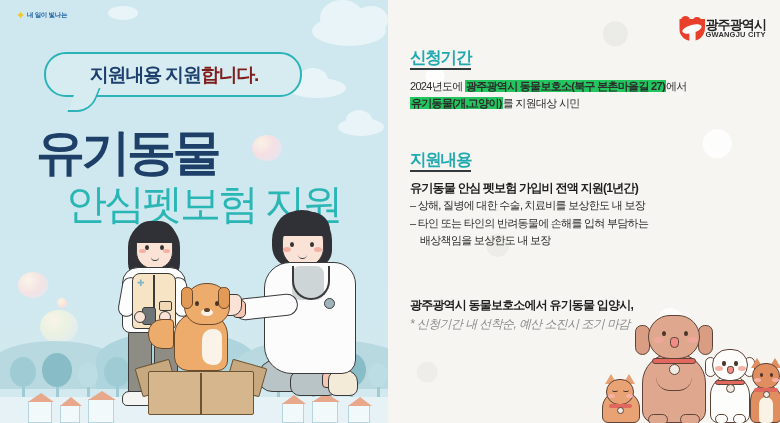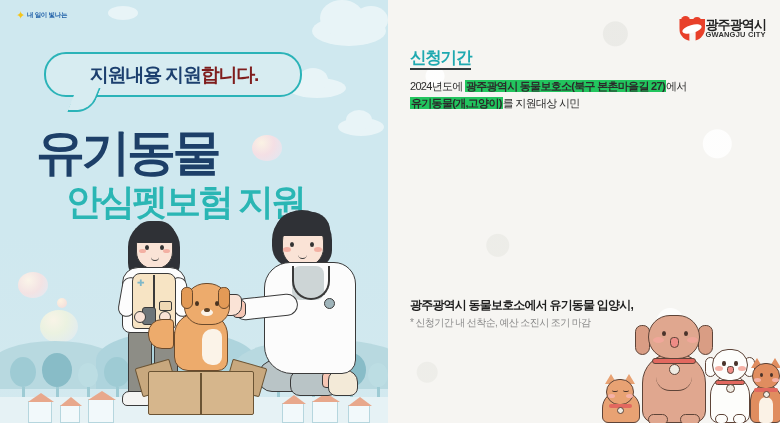--- a/index.html
+++ b/index.html
@@ -88,21 +88,21 @@
   .bubble .bl2 .dark { color:#1c3f6e; }
   .bubble .bl2 .teal { color:#7f1d1d;margin-top:39px; }
 
   
   .headline { position:absolute; left:36px; top:128px; }
   .headline .h1 {
     font-size:49px; font-weight:bold; color:#1d3f68;
     letter-spacing:-3.5px; line-height:1.02; white-space:nowrap;
   }
   .headline .h2 {
-    font-size:36px; font-weight:bold; color:#2ab6b4;
+    font-size:41px; font-weight:normal; color:#2ab6b4;
     letter-spacing:-3px; line-height:1.05; margin-top:5px;
     padding-left:30px; white-space:nowrap;
   }
 
   
   .soap { position:absolute; border-radius:50%; }
   .soap.s1 {
     left:252px; top:135px; width:30px; height:26px;
     background:radial-gradient(circle at 32% 30%,#fdf3e4 0%,#f6dfe4 45%,#dfe9f4 100%);
     opacity:.95;
@@ -279,22 +279,22 @@
   .lead {
     font-size:12.2px; font-weight:bold; color:#1e1e1e;
     letter-spacing:-0.9px; line-height:1.4; white-space:nowrap;
   }
   .dash {
     font-size:11px; color:#2b2b2b; letter-spacing:-0.7px;
     line-height:1.6; white-space:nowrap;
   }
   .dash.indent { padding-left:10px; }
   .note {
-    font-size:10px; color:#8a8a8a; letter-spacing:-0.6px;
-    line-height:1.5; white-space:nowrap;
+    font-size:12px; color:#8a8a8a; letter-spacing:-0.6px;
+    line-height:1.5; white-space:nowrap;font-style:italic;
   }
   .recv-line {
     font-size:12px; font-weight:bold; color:#1e1e1e;
     letter-spacing:-0.8px; line-height:1.55; white-space:nowrap;
   }
 
   #sec-target  { top:48px; }
   #sec-content { top:150px; }
   #sec-apply   { top:288px; }
   .sec .sec-body { margin-top:8px; }
@@ -553,20 +553,29 @@
       <div class="sec-body">
         <div class="body-line">
           <span>2024년도에 </span><span class="hl">광주광역시 동물보호소(북구 본촌마을길 27)</span><span>에서</span>
         </div>
         <div class="body-line">
           <span class="hl">유기동물(개,고양이)</span><span>를 지원대상 시민</span>
         </div>
       </div>
     </div>
 
+    <div class="sec" id="sec-content">
+      <div class="sec-title">지원내용</div>
+      <div class="sec-body">
+        <div class="lead">유기동물 안심 펫보험 가입비 전액 지원(1년간)</div>
+        <div class="dash">– 상해, 질병에 대한 수술, 치료비를 보상한도 내 보장</div>
+        <div class="dash">– 타인 또는 타인의 반려동물에 손해를 입혀 부담하는</div>
+        <div class="dash indent">배상책임을 보상한도 내 보장</div>
+      </div>
+    </div>
 
     <div class="sec" id="sec-apply">
       <div class="sec-body">
         <div class="recv-line">광주광역시 동물보호소에서 유기동물 입양시,</div>
         <div class="note">* 신청기간 내 선착순, 예산 소진시 조기 마감</div>
       </div>
     </div>
 
     <div class="pets">
 

